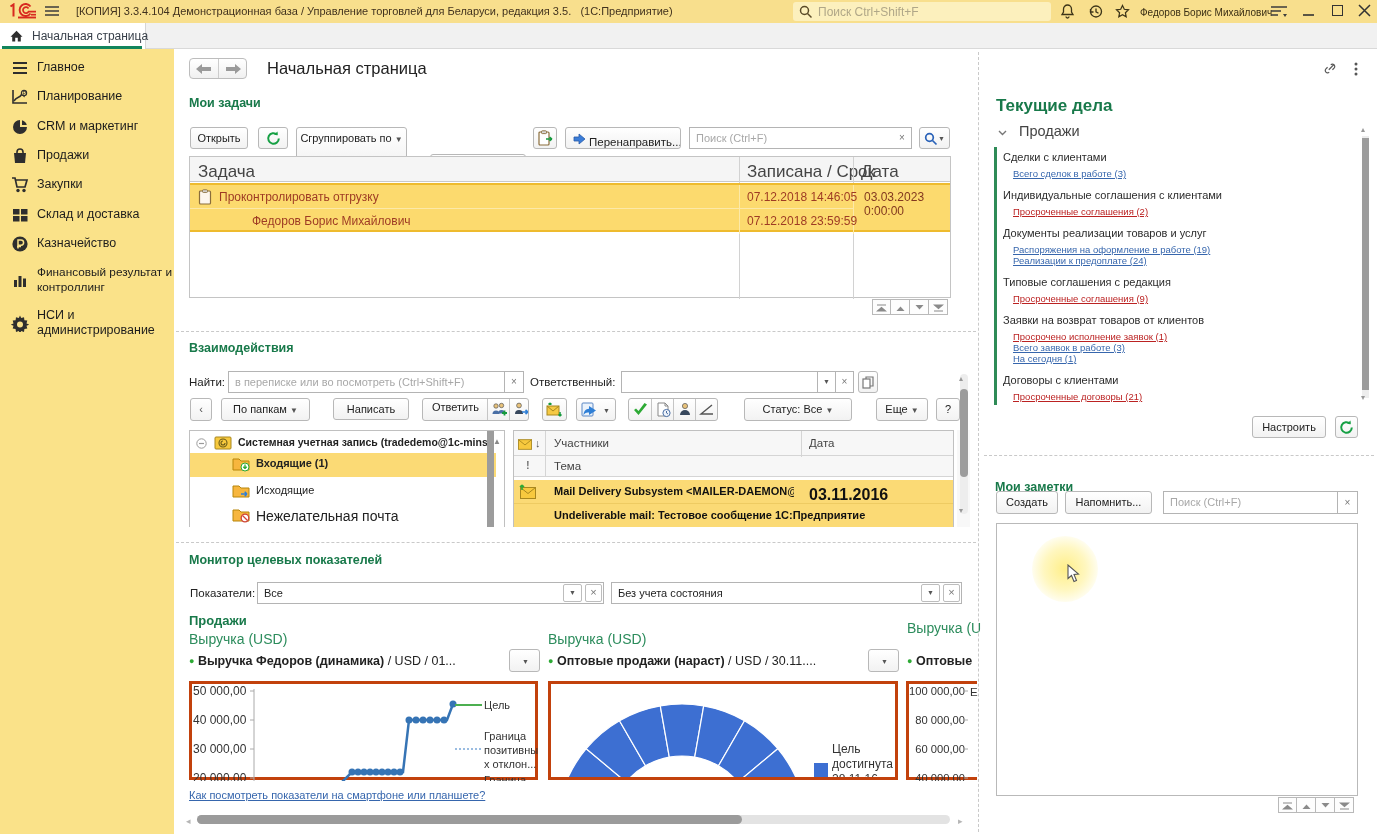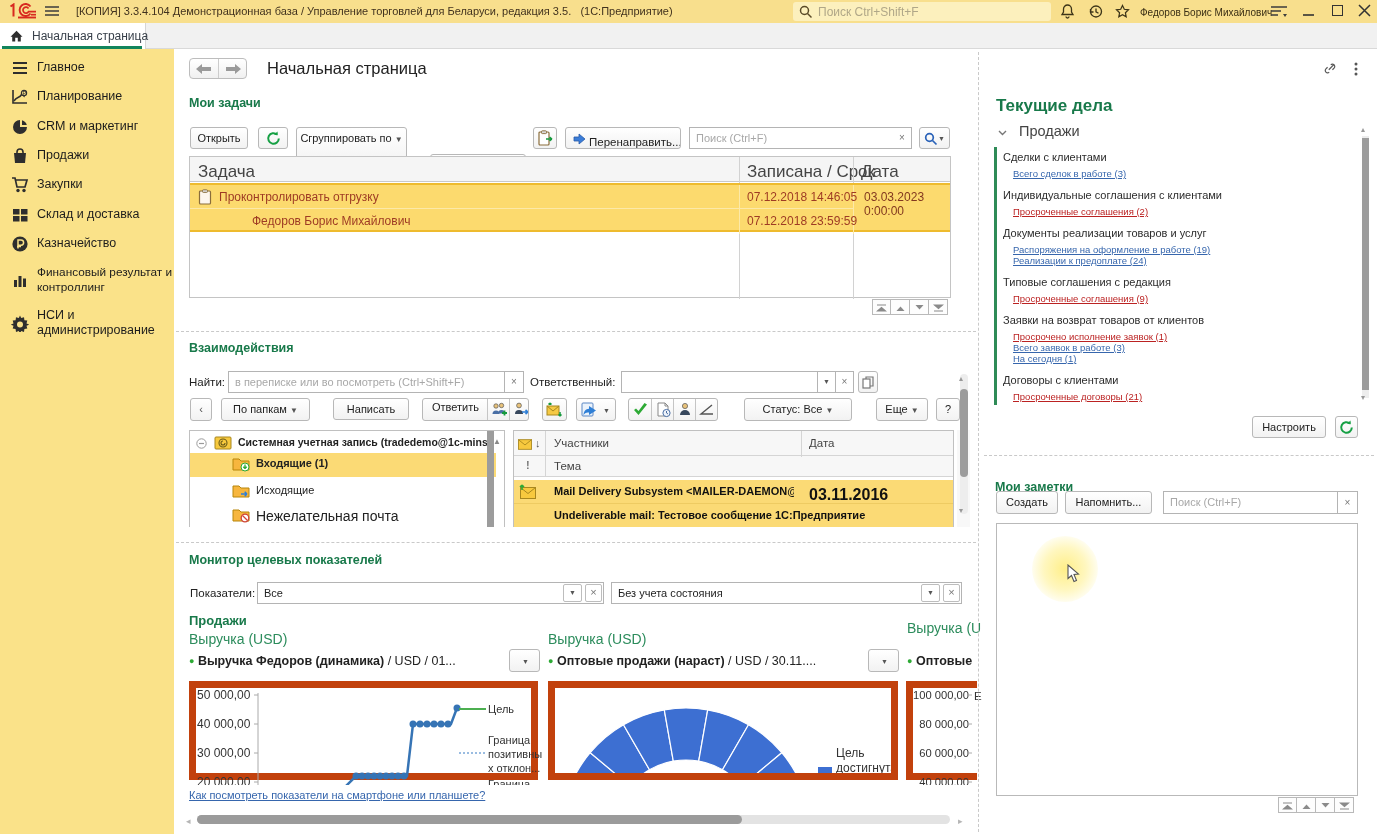--- a/index.html
+++ b/index.html
@@ -43,21 +43,21 @@
 #tz-sel { position:absolute; left:0px; top:26px; width:760px; height:49px; background:#fcda6e; border-top:2px solid #eebb2e; border-bottom:2px solid #eebb2e; }
 .tz-red { color:#9e3b24; }
 
 
 .navmini { position:absolute; display:flex; }
 .navmini div { width:19px; height:16px; border:1px solid #b9b9b9; border-left:none; background:#fdfdfd; text-align:center; }
 .navmini div:first-child { border-left:1px solid #b9b9b9; }
 .navmini svg { margin-top:4px; }
 
 
-.chartbox { position:absolute; background:#fff; border:7px solid #c2410c; }
+.chartbox { position:absolute; background:#fff; border:3px solid #c2410c; }
 
 
 #rightpane { left:984px; top:49px; width:393px; height:785px; background:#fff; }
 .blue-link { color:#3666ad; text-decoration:underline; font-size:9.5px !important; }
 .red-link { color:#bb2222; text-decoration:underline; font-size:9.5px !important; }
 </style>
 </head>
 <body>
 <div id="stage">
 

